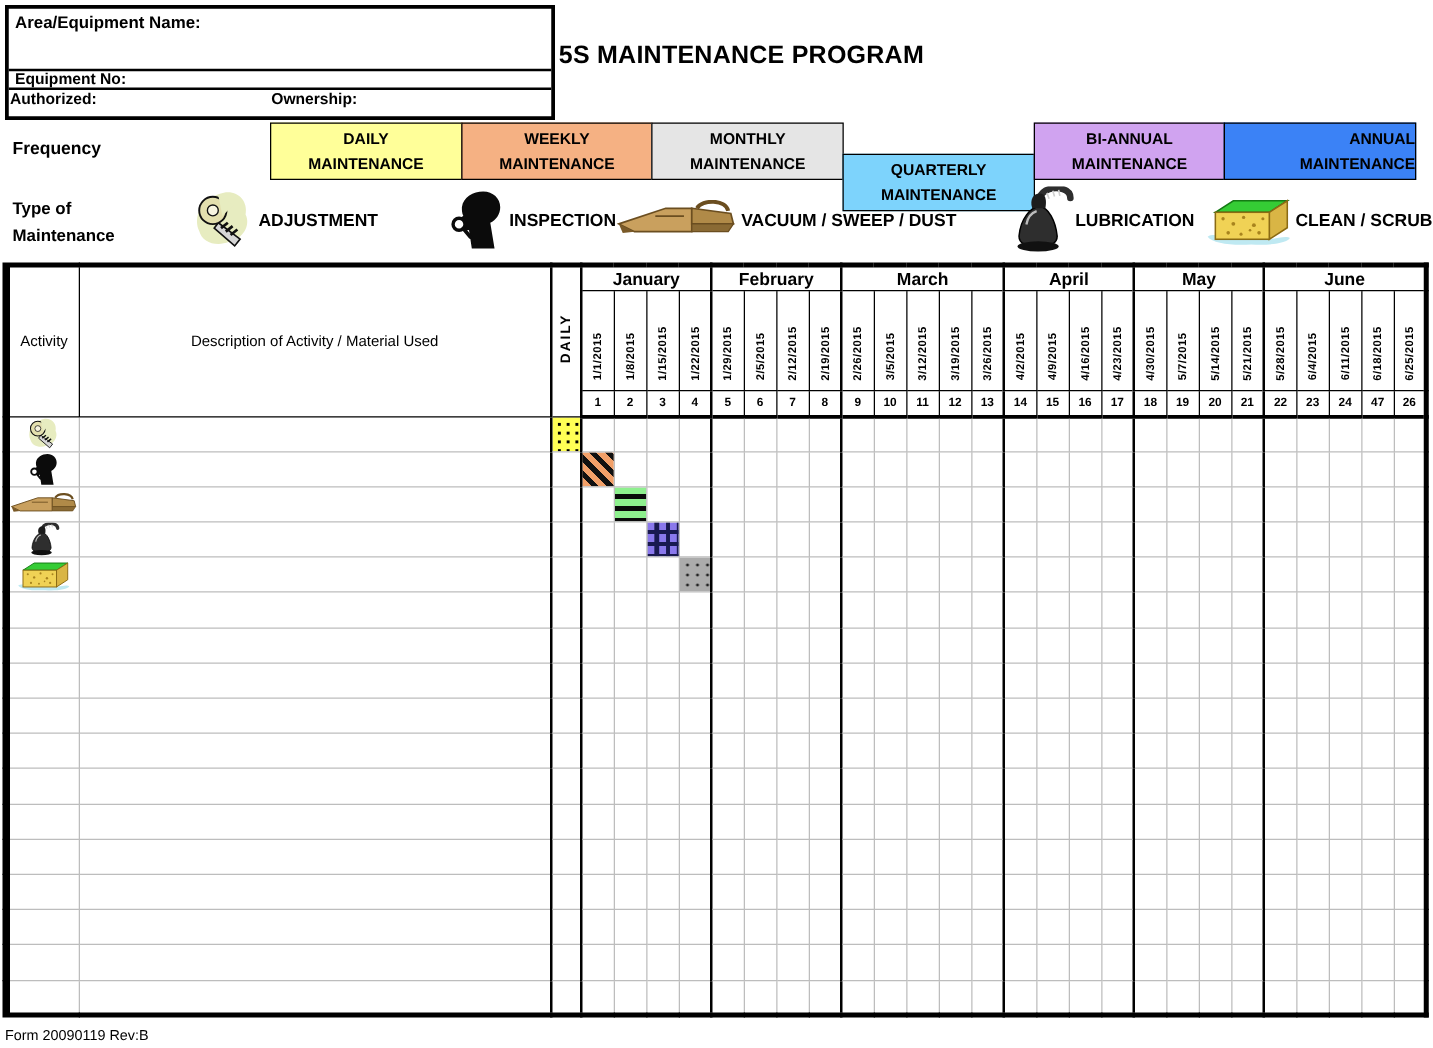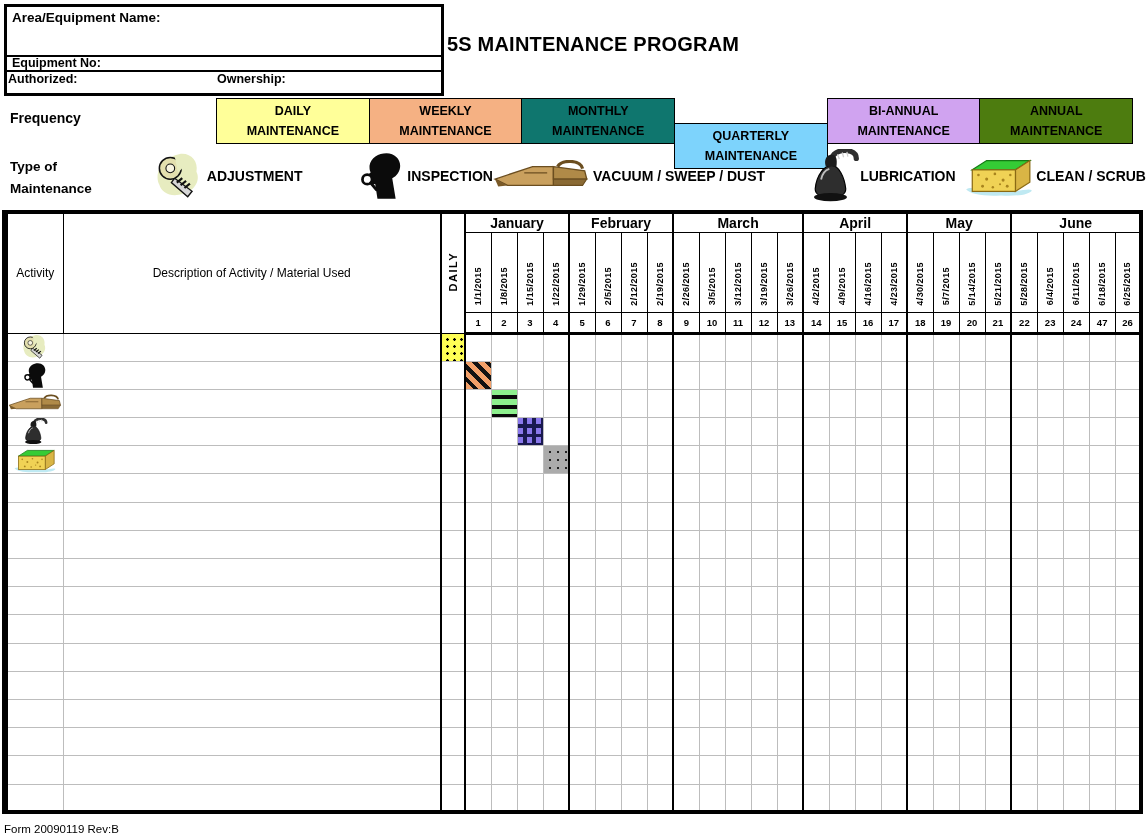--- a/index.html
+++ b/index.html
@@ -138,33 +138,33 @@
   <div class="freq-label">Frequency</div>
   <div class="freq-cells">
       <div class="freq-cell" style="background: rgb(255, 255, 153);">
         <div>DAILY</div>
         <div>MAINTENANCE</div>
       </div>
       <div class="freq-cell" style="background: rgb(245, 177, 131);">
         <div>WEEKLY</div>
         <div>MAINTENANCE</div>
       </div>
-      <div class="freq-cell" style="background: #0f766e;">
+      <div class="freq-cell" style="background: #e5e5e5;">
         <div>MONTHLY</div>
         <div>MAINTENANCE</div>
       </div>
       <div class="freq-cell" style="background: #7dd3fc; margin-top: 25px;">
         <div>QUARTERLY</div>
         <div>MAINTENANCE</div>
       </div>
       <div class="freq-cell" style="background: rgb(208, 163, 240);">
         <div>BI-ANNUAL</div>
         <div>MAINTENANCE</div>
       </div>
-      <div class="freq-cell" style="background: #4d7c0f;">
+      <div class="freq-cell" style="background: #3b82f6; text-align: right;">
         <div>ANNUAL</div>
         <div>MAINTENANCE</div>
       </div>
     </div>
 
   <div class="type-label">
     <div>Type of</div>
     <div>Maintenance</div>
   </div>
   <div class="type-items">

